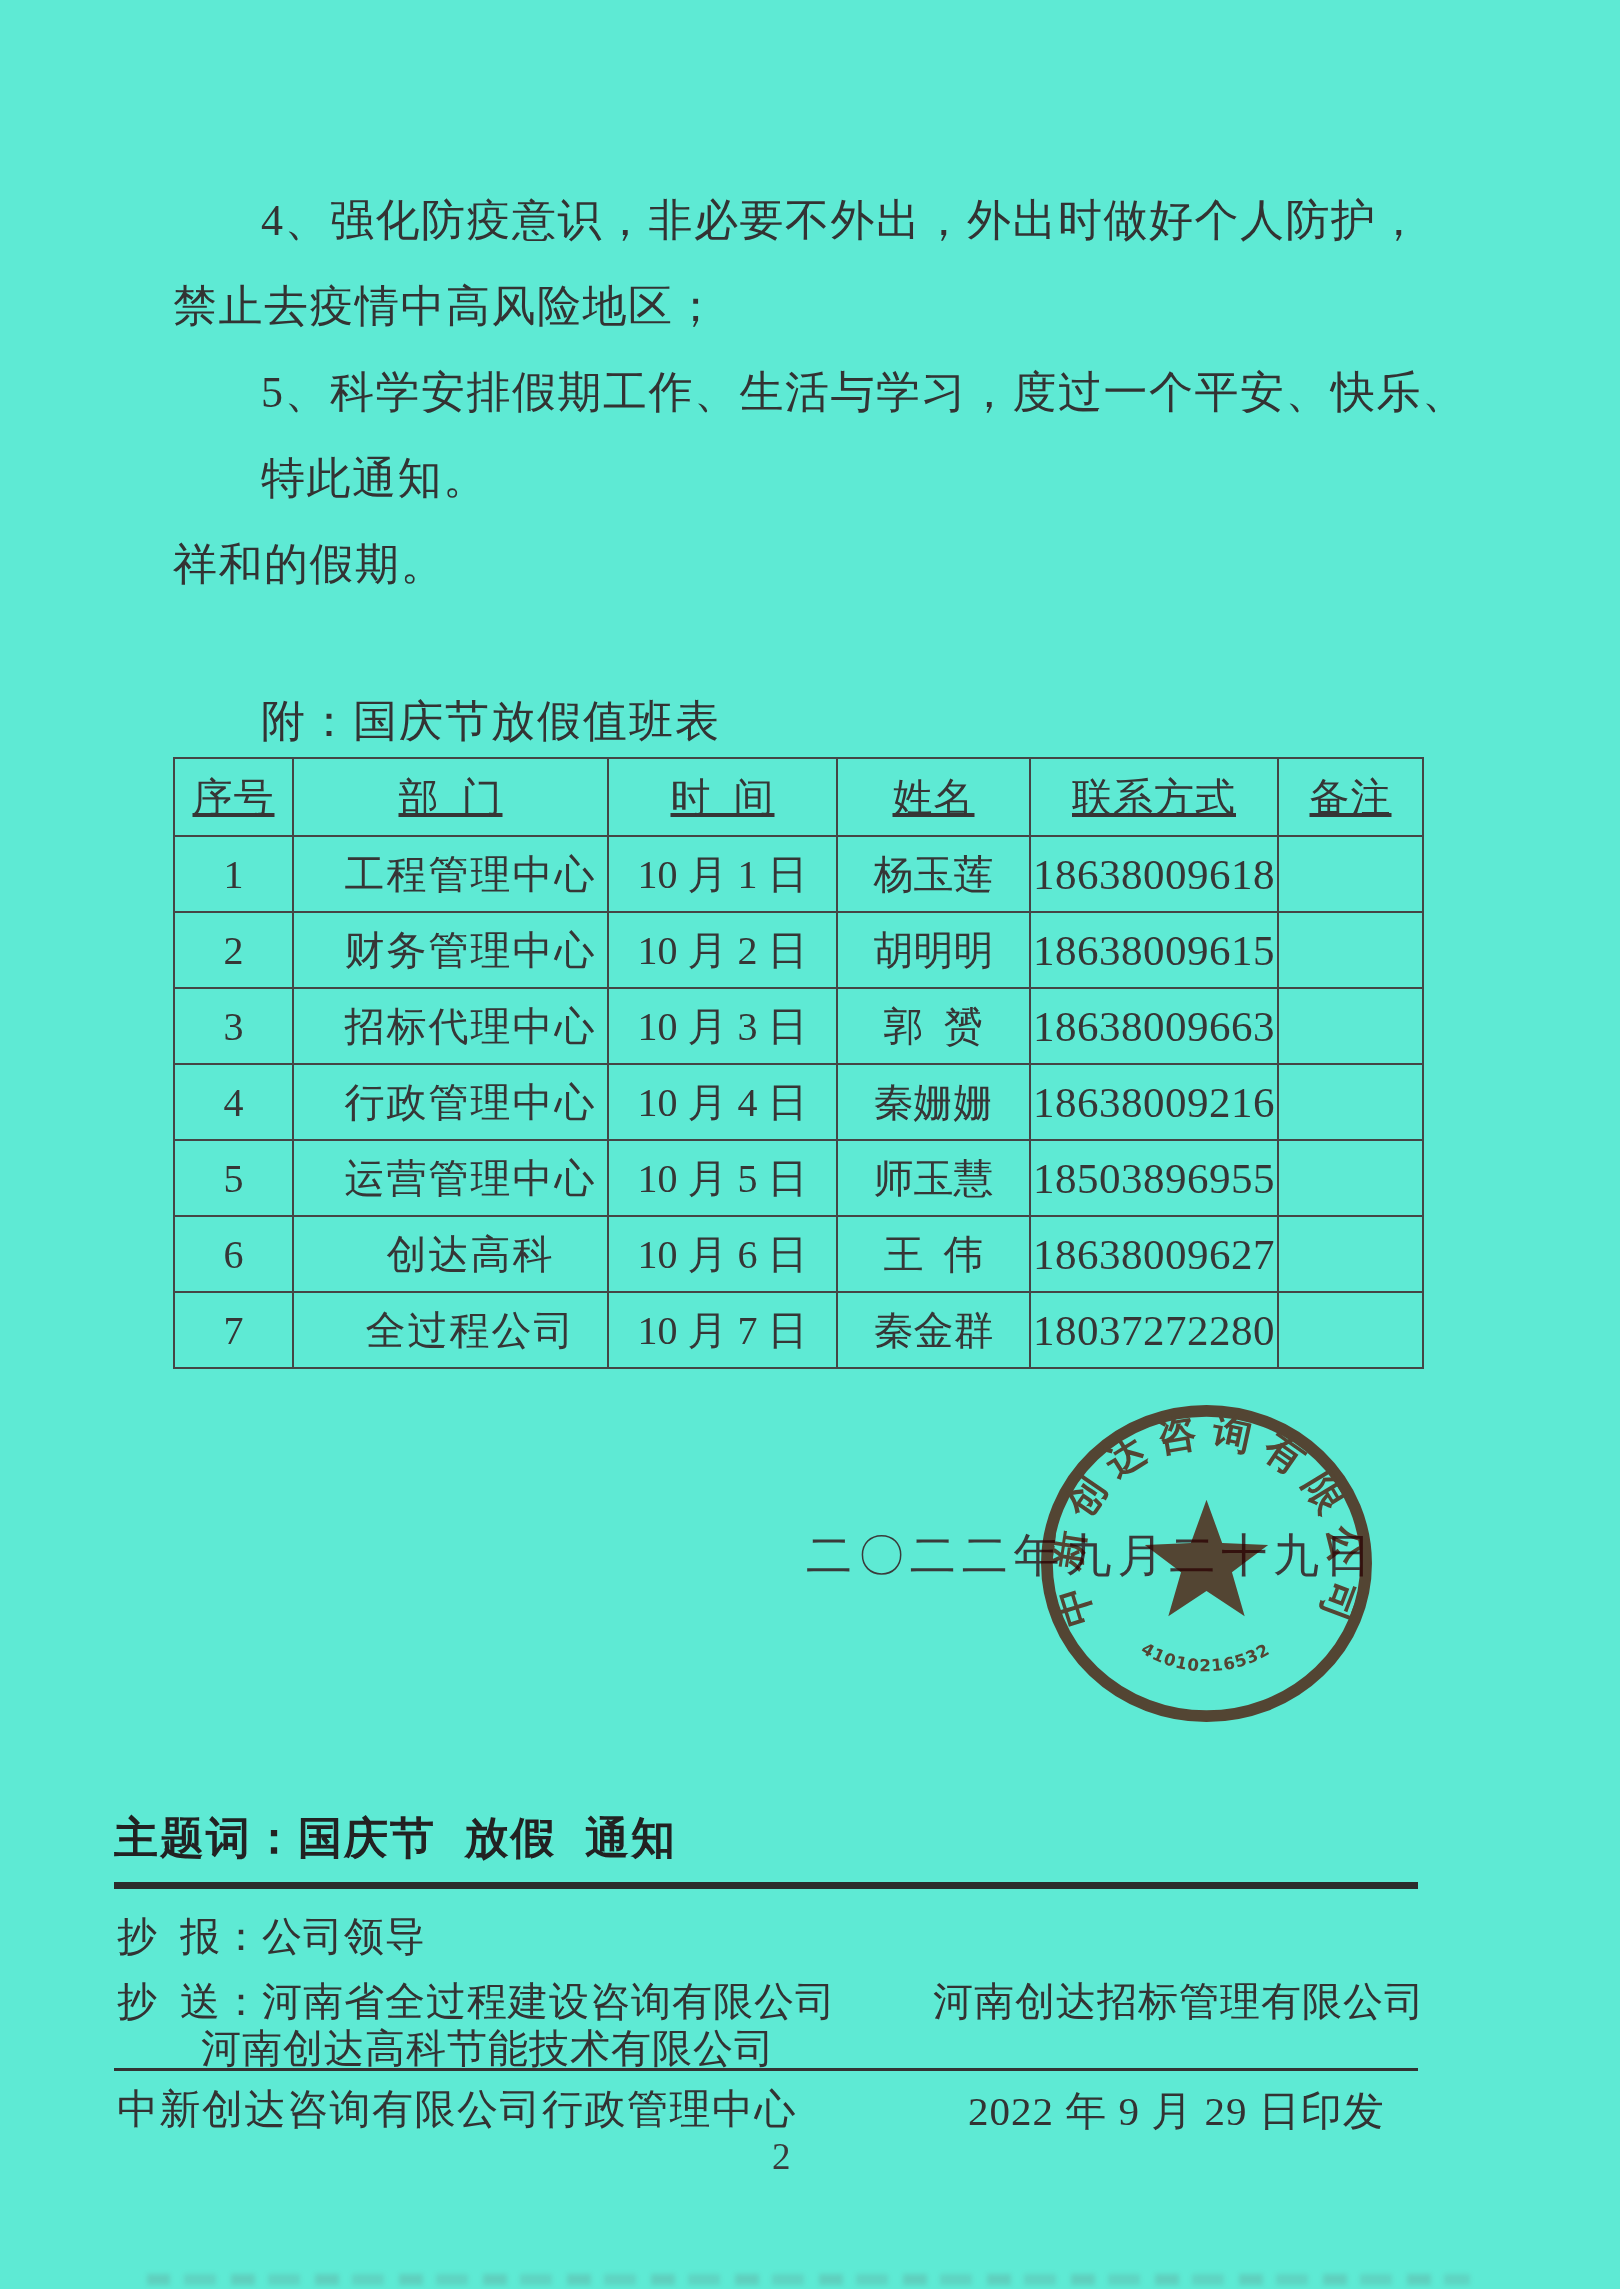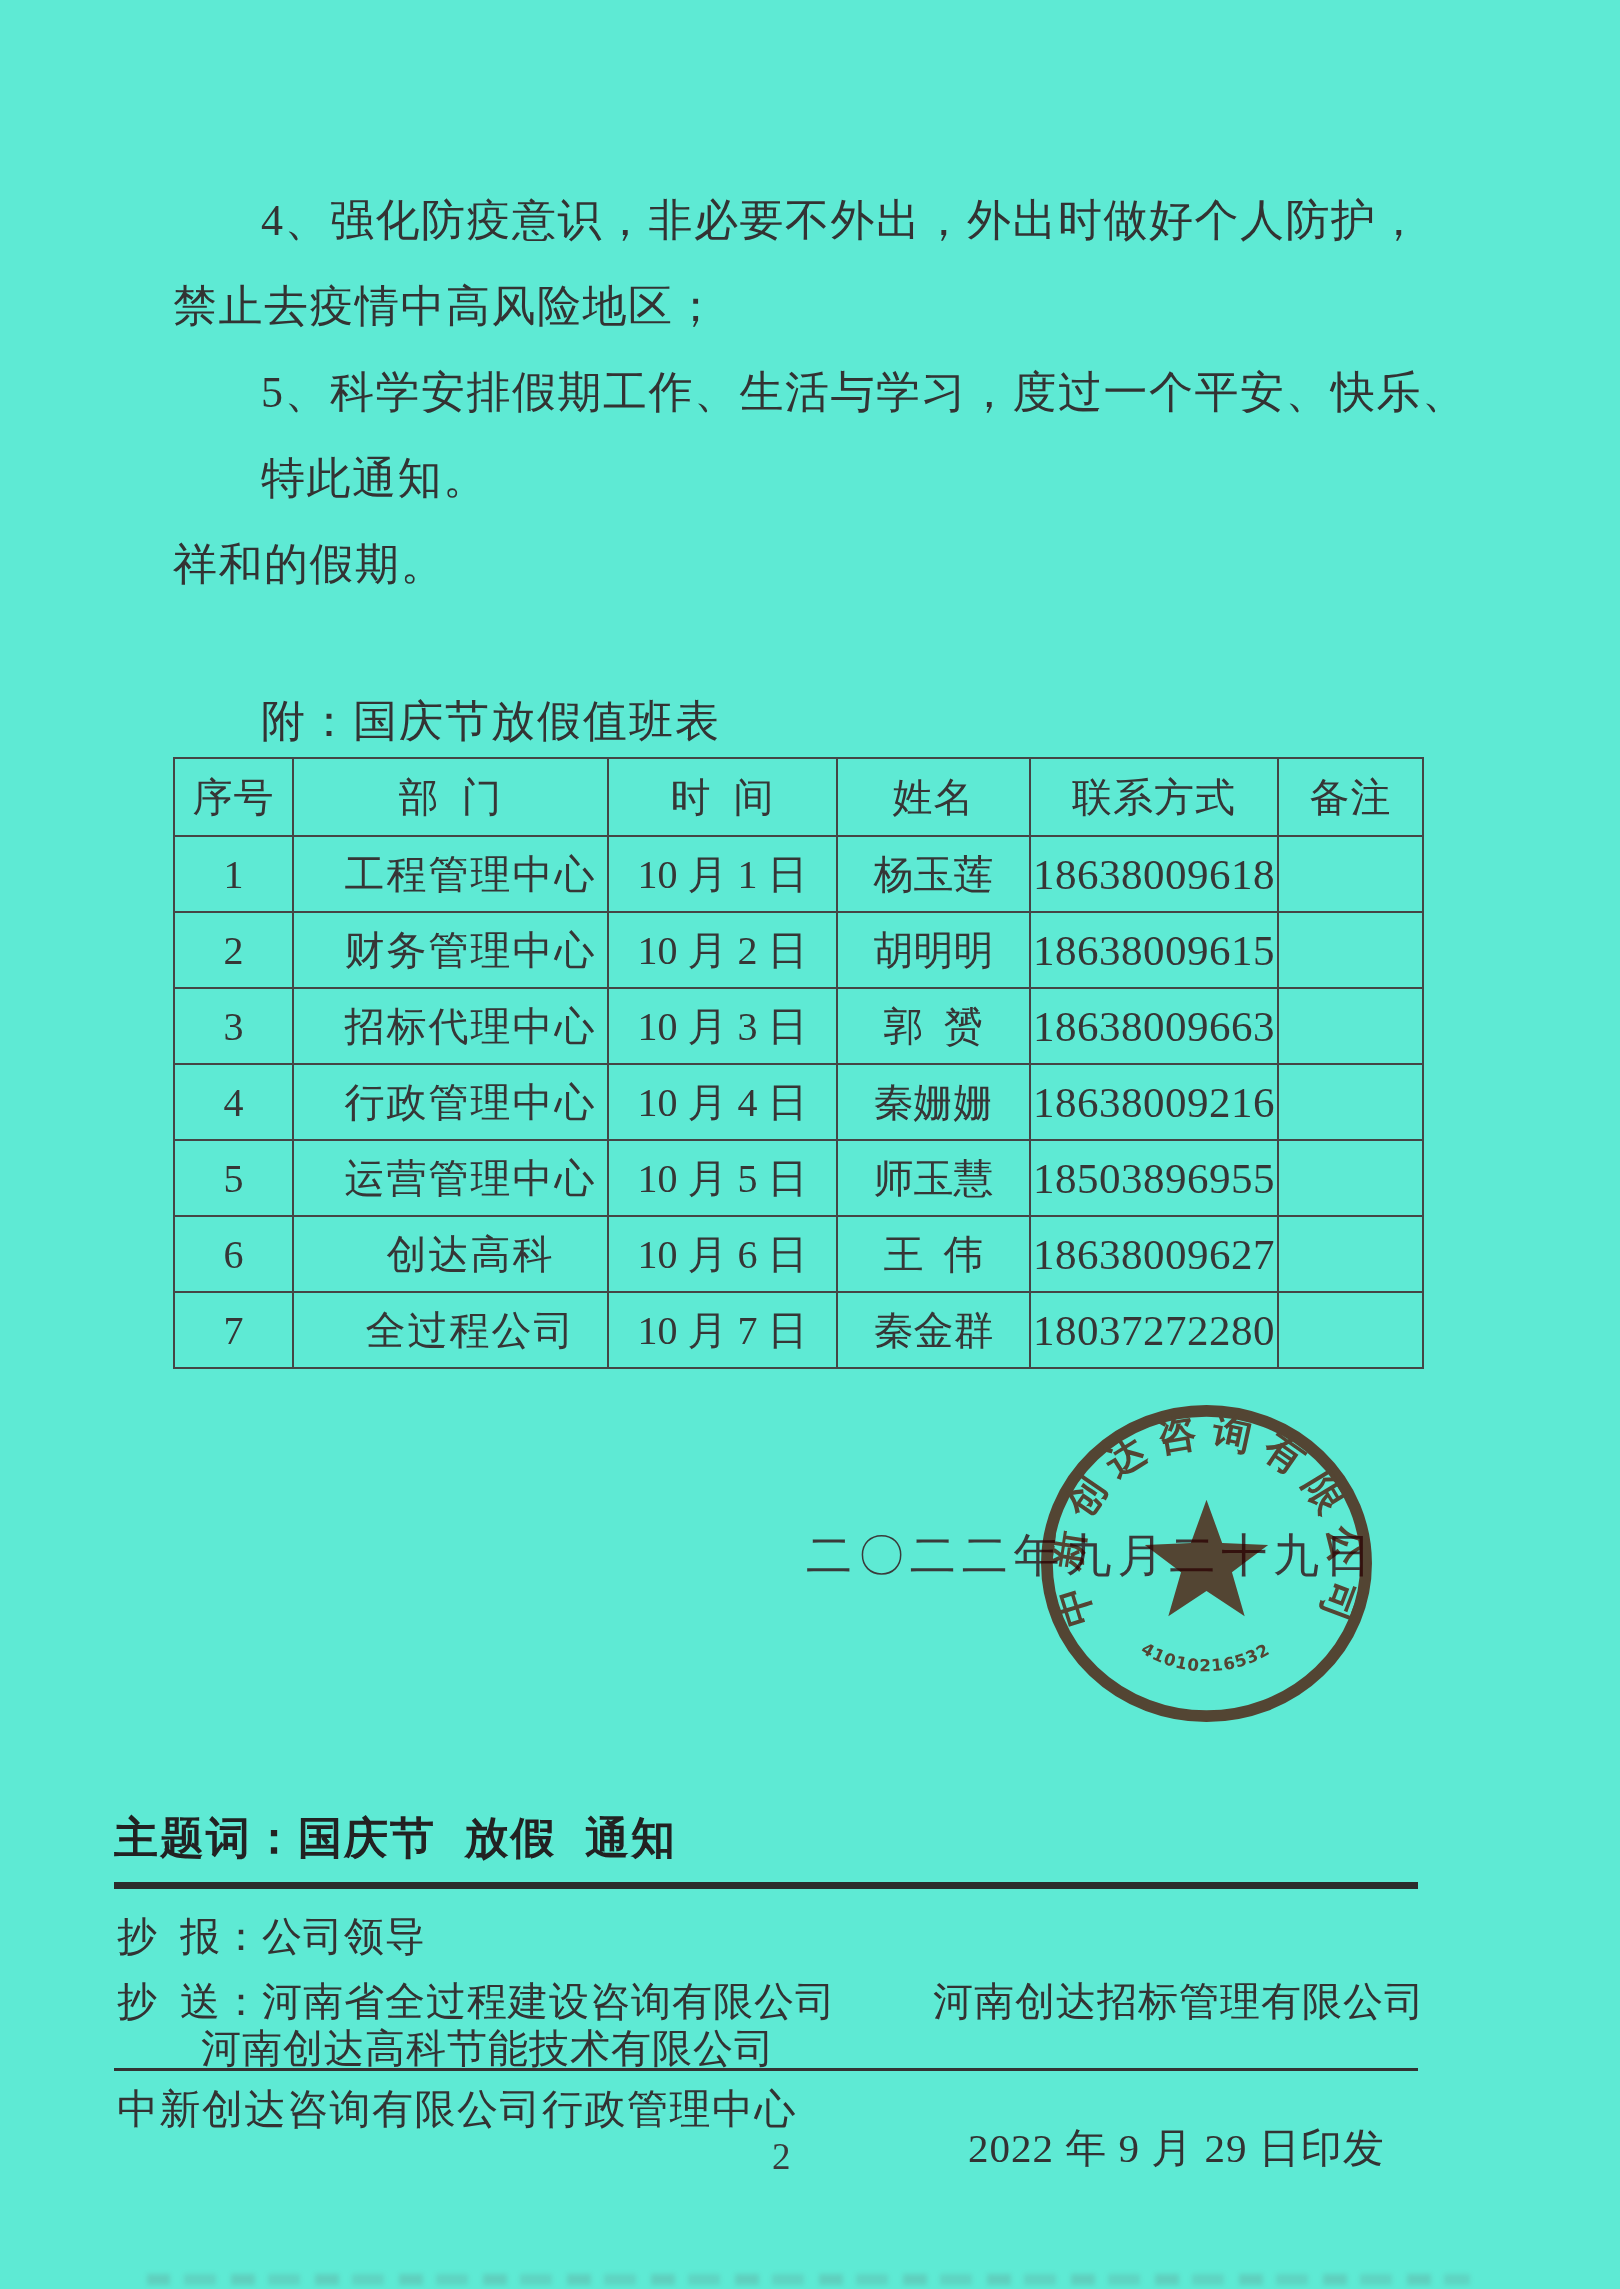--- a/index.html
+++ b/index.html
@@ -31,21 +31,21 @@
     width:1249px;
   }
   .duty-table th,.duty-table td{
     border:2.5px solid #454545;
     text-align:center;vertical-align:middle;
     font-weight:normal;
     font-size:40px;color:#363636;
     white-space:pre;overflow:hidden;
     padding:0;
   }
-  .duty-table thead th{height:76px;letter-spacing:1px;}
+  .duty-table thead th{height:76px;letter-spacing:1px;text-decoration:underline;}
   .duty-table tbody td{height:74px;}
   .duty-table td.phone{font-size:43px;letter-spacing:0.5px;margin-top:32px;}
   .duty-table td.dept{letter-spacing:2px;padding-left:40px;}
   
   .date-line{
     position:absolute;top:1525px;left:806px;
     font-size:46px;letter-spacing:5.9px;color:#3a3a3a;white-space:pre;
   }
   .stamp{
     position:absolute;top:1400px;left:1035px;width:343px;height:327px;
@@ -80,21 +80,21 @@
   .rule-thin{
     position:absolute;top:2068px;left:114px;width:1304px;height:2.9px;
     background:#333;
   }
   .issuer{
     position:absolute;top:2082px;left:117px;
     font-size:41px;letter-spacing:1.5px;color:#333;white-space:pre;
   }
   .print-date{
     position:absolute;top:2084px;left:968px;
-    font-size:41px;letter-spacing:1px;color:#333;white-space:pre;margin-top:37px;
+    font-size:41px;letter-spacing:1px;color:#333;white-space:pre;
   }
   .page-number{
     position:absolute;top:2135px;left:772px;
     font-size:37px;color:#3a3a3a;
   }
   
   .bleed{
     position:absolute;top:2274px;left:147px;width:1323px;height:10.8px;
     background:repeating-linear-gradient(90deg,
       rgba(100,100,100,0.55) 0 23.5px, rgba(100,100,100,0) 23.5px 37px,

